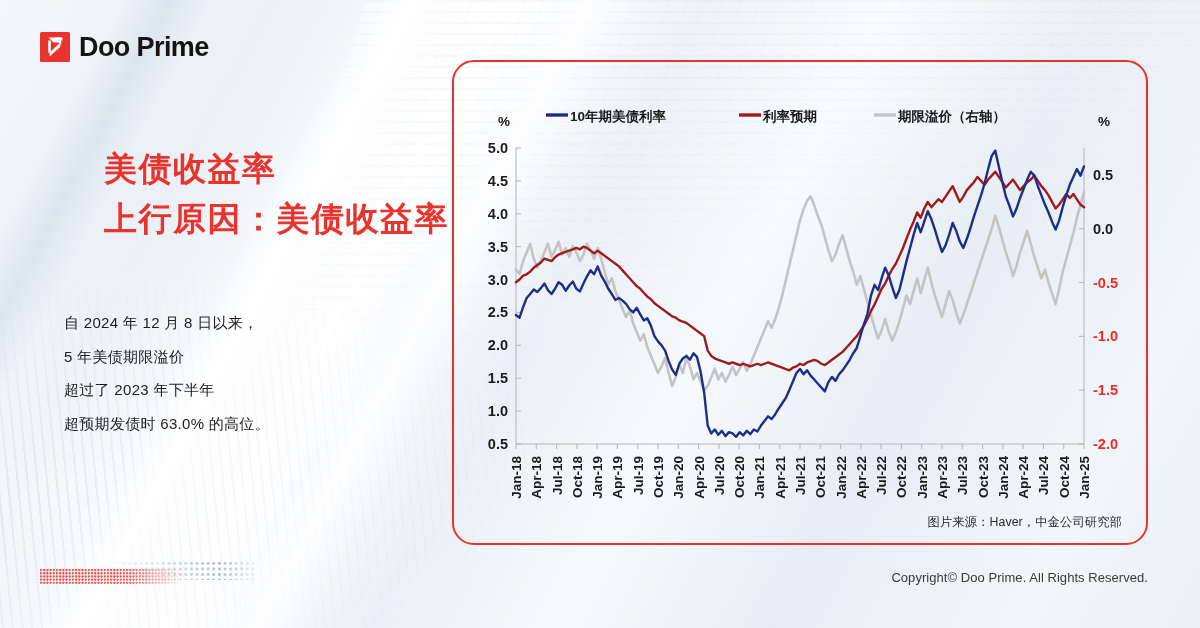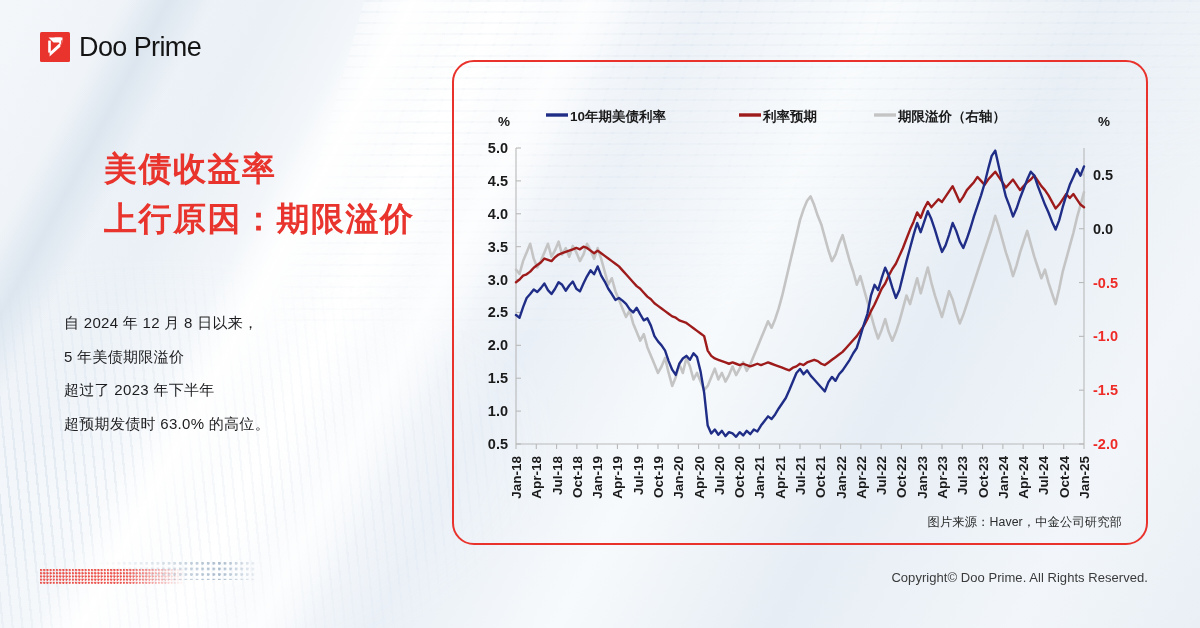--- a/index.html
+++ b/index.html
@@ -45,21 +45,21 @@
       repeating-linear-gradient(70deg,
         rgba(255,255,255,.9) 0 7px, rgba(178,196,214,.30) 7px 9px);
     -webkit-mask-image: radial-gradient(ellipse at 20% 60%, rgba(0,0,0,.9) 0%, rgba(0,0,0,0) 72%);
             mask-image: radial-gradient(ellipse at 20% 60%, rgba(0,0,0,.9) 0%, rgba(0,0,0,0) 72%);
   }
 
   
   #logo-row { position:absolute; left:40px; top:32px; display:flex; align-items:center; gap:9px; z-index:5; }
   #logo-mark { width:30px; height:30px; position:relative; }
   #logo-word {
-    font-size:27px; font-weight:400; color:#141414;
+    font-size:27px; font-weight:700; color:#141414;
     letter-spacing:-.6px; position:relative; line-height:30px;
   }
 
   
   #headline { position:absolute; left:64px; top:144px; z-index:5;margin-left:40px; }
   #headline .hl {
     font-size:33px; font-weight:700; color:#e8342c;
     line-height:50px; letter-spacing:1.5px; white-space:nowrap;
   }
 
@@ -129,21 +129,21 @@
       <path d="M21.2 5.6 L21.2 13.0 L14.4 5.6 Z" fill="#ffffff"></path>
       <path d="M20.4 14.8 L9.6 24.6 L9.6 20.4 L20.4 10.6 Z" fill="#ffffff"></path>
       <rect x="8.2" y="8.6" width="2.6" height="12.0" fill="#ffffff"></rect>
     </svg>
   </span>
   <span id="logo-word">Doo Prime</span>
 </div>
 
 <div id="headline">
   <div class="hl">美债收益率</div>
-  <div class="hl">上行原因：期限溢价</div>
+  <div class="hl">上行原因：美债收益率</div>
 </div>
 
 <div id="bodycopy">
   <div class="bl">自 2024 年 12 月 8 日以来，</div>
   <div class="bl">5 年美债期限溢价</div>
   <div class="bl">超过了 2023 年下半年</div>
   <div class="bl">超预期发债时 63.0% 的高位。</div>
 </div>
 
 <div id="decor">

